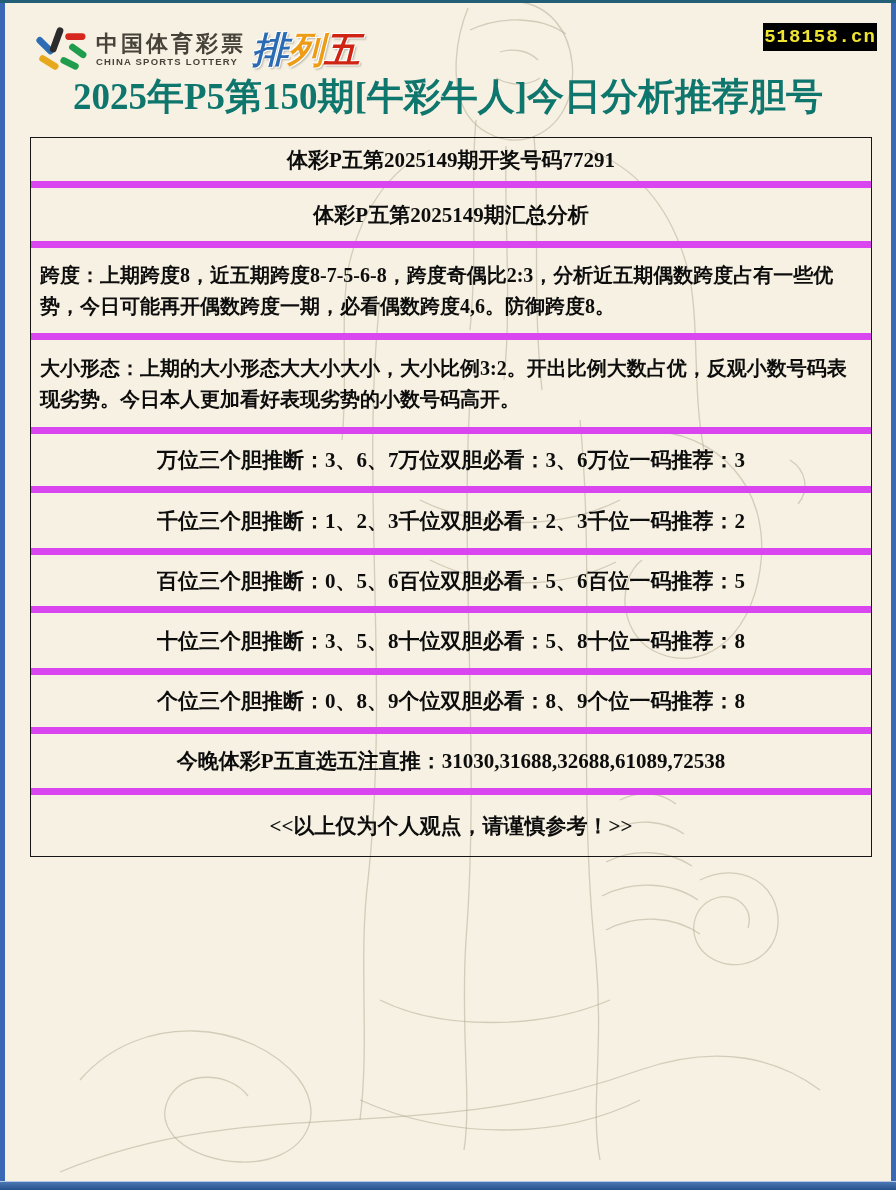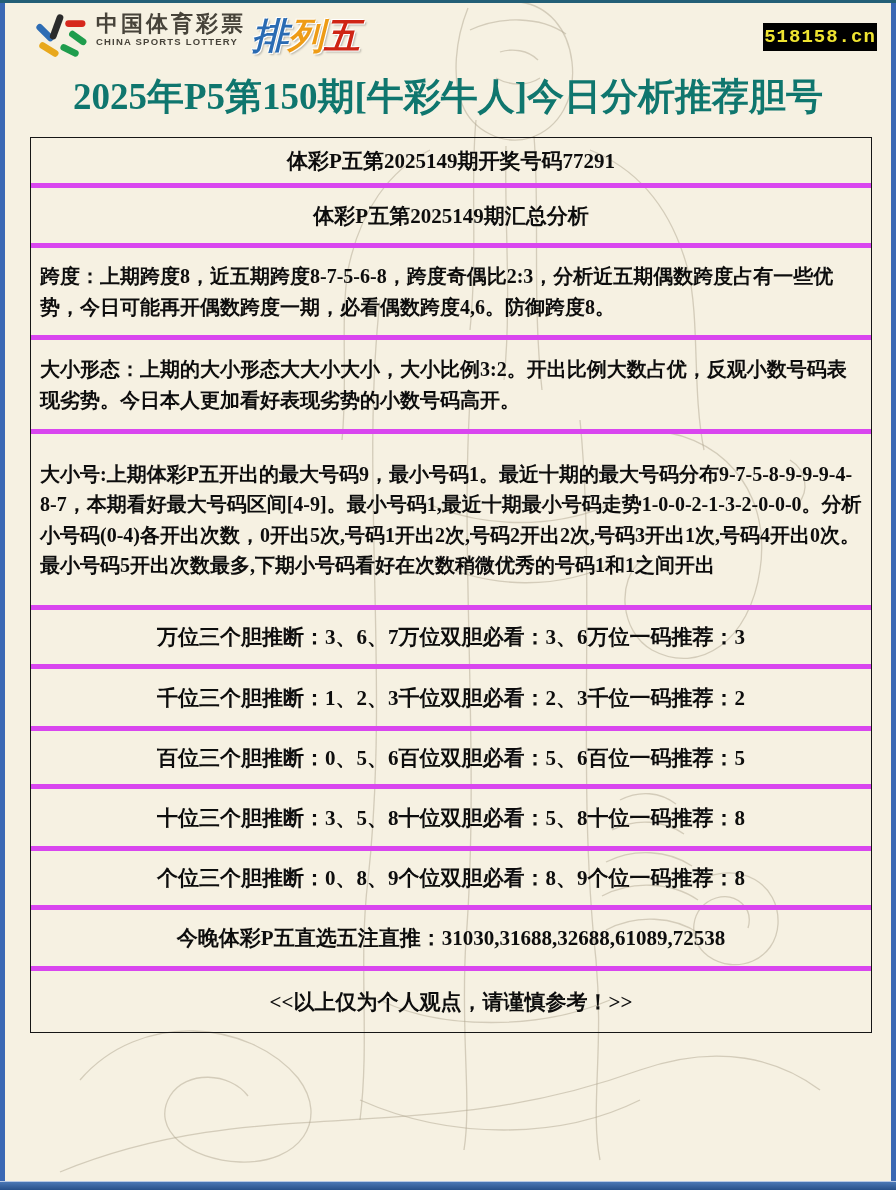--- a/index.html
+++ b/index.html
@@ -16,21 +16,21 @@
   .frame-topline{position:absolute;top:0;left:0;right:0;height:3px;background:#235f77;z-index:6;}
   .bottom-bar{
     position:absolute;left:0;right:0;bottom:0;height:8px;z-index:6;
     background:linear-gradient(#4a77b5,#27508a);
     border-top:1px solid #b7c8e4;
   }
   
   .sketch{position:absolute;top:0;left:0;z-index:0;}
   .sketch path{fill:none;stroke:#b2a892;stroke-width:1.3;opacity:.5;}
   
-  .logo{position:absolute;left:30px;top:12px;display:flex;align-items:flex-start;z-index:2;}
+  .logo{position:absolute;left:30px;top:25px;display:flex;align-items:center;z-index:2;}
   .logo-icon{width:58px;height:50px;flex:0 0 auto;}
   .logo-txt{margin-left:8px;color:#47433a;}
   .logo-cn{font-size:22px;font-weight:bold;letter-spacing:3px;line-height:24px;}
   .logo-en{font-size:9.5px;font-weight:bold;letter-spacing:1.2px;line-height:12px;}
   .brand{margin-left:6px;font-size:36px;font-weight:bold;font-style:italic;
          font-family:"Liberation Serif","DejaVu Serif",serif;
          text-shadow:1px 1px 0 #fff,-1px -1px 0 #fff,2px 2px 2px rgba(0,0,0,.25);}
   .badge{
     position:absolute;left:763px;top:23px;width:114px;height:28px;z-index:2;
     background:#000;color:#efe431;display:flex;align-items:center;justify-content:center;
@@ -42,21 +42,21 @@
     position:absolute;left:10px;right:10px;top:72px;z-index:2;
     text-align:center;color:#0f766e;font-weight:bold;font-size:37px;
     font-family:"Liberation Serif","DejaVu Serif",serif;white-space:nowrap;
   }
   
   .board{
     position:absolute;left:30px;top:137px;width:842px;z-index:2;
     border:1px solid #161616;box-sizing:border-box;
   }
   .row{
-    box-sizing:border-box;border-bottom:5px solid #d946ef;
+    box-sizing:border-box;border-bottom:7px solid #d946ef;
     display:flex;align-items:center;
     color:#0d0d0d;font-weight:bold;
     font-family:"Liberation Serif","DejaVu Serif",serif;
   }
   .row:last-child{border-bottom:none;}
   .row.center{justify-content:center;text-align:center;font-size:21px;padding:0 8px;}
   .row.para{justify-content:flex-start;text-align:left;font-size:20px;line-height:30.5px;padding:0 9px;}
   .r1{height:50px;}  .r2{height:60px;}
   .r3{height:123px;} .r4{height:92px;}
   .r5{height:94px;}  .r6{height:176px;align-items:center;}
@@ -112,21 +112,20 @@
 
 <div class="badge">518158.cn</div>
 
 <div class="title">2025年P5第150期[牛彩牛人]今日分析推荐胆号</div>
 
 <div class="board">
   <div class="row center r1">体彩P五第2025149期开奖号码77291</div>
   <div class="row center r2">体彩P五第2025149期汇总分析</div>
   <div class="row para r4">跨度：上期跨度8，近五期跨度8-7-5-6-8，跨度奇偶比2:3，分析近五期偶数跨度占有一些优势，今日可能再开偶数跨度一期，必看偶数跨度4,6。防御跨度8。</div>
   <div class="row para r5">大小形态：上期的大小形态大大小大小，大小比例3:2。开出比例大数占优，反观小数号码表现劣势。今日本人更加看好表现劣势的小数号码高开。</div>
-  <div class="row para r6">大小号:上期体彩P五开出的最大号码9，最小号码1。最近十期的最大号码分布9-7-5-8-9-9-9-4-8-7，本期看好最大号码区间[4-9]。最小号码1,最近十期最小号码走势1-0-0-2-1-3-2-0-0-0。分析小号码(0-4)各开出次数，0开出5次,号码1开出2次,号码2开出2次,号码3开出1次,号码4开出0次。最小号码5开出次数最多,下期小号码看好在次数稍微优秀的号码1和1之间开出</div>
   <div class="row center r7">万位三个胆推断：3、6、7万位双胆必看：3、6万位一码推荐：3</div>
   <div class="row center r8">千位三个胆推断：1、2、3千位双胆必看：2、3千位一码推荐：2</div>
   <div class="row center r9">百位三个胆推断：0、5、6百位双胆必看：5、6百位一码推荐：5</div>
   <div class="row center r10">十位三个胆推断：3、5、8十位双胆必看：5、8十位一码推荐：8</div>
   <div class="row center r11">个位三个胆推断：0、8、9个位双胆必看：8、9个位一码推荐：8</div>
   <div class="row center r12">今晚体彩P五直选五注直推：31030,31688,32688,61089,72538</div>
   <div class="row center r13">&lt;&lt;以上仅为个人观点，请谨慎参考！&gt;&gt;</div>
 </div>
 
 <div class="frame"></div>

